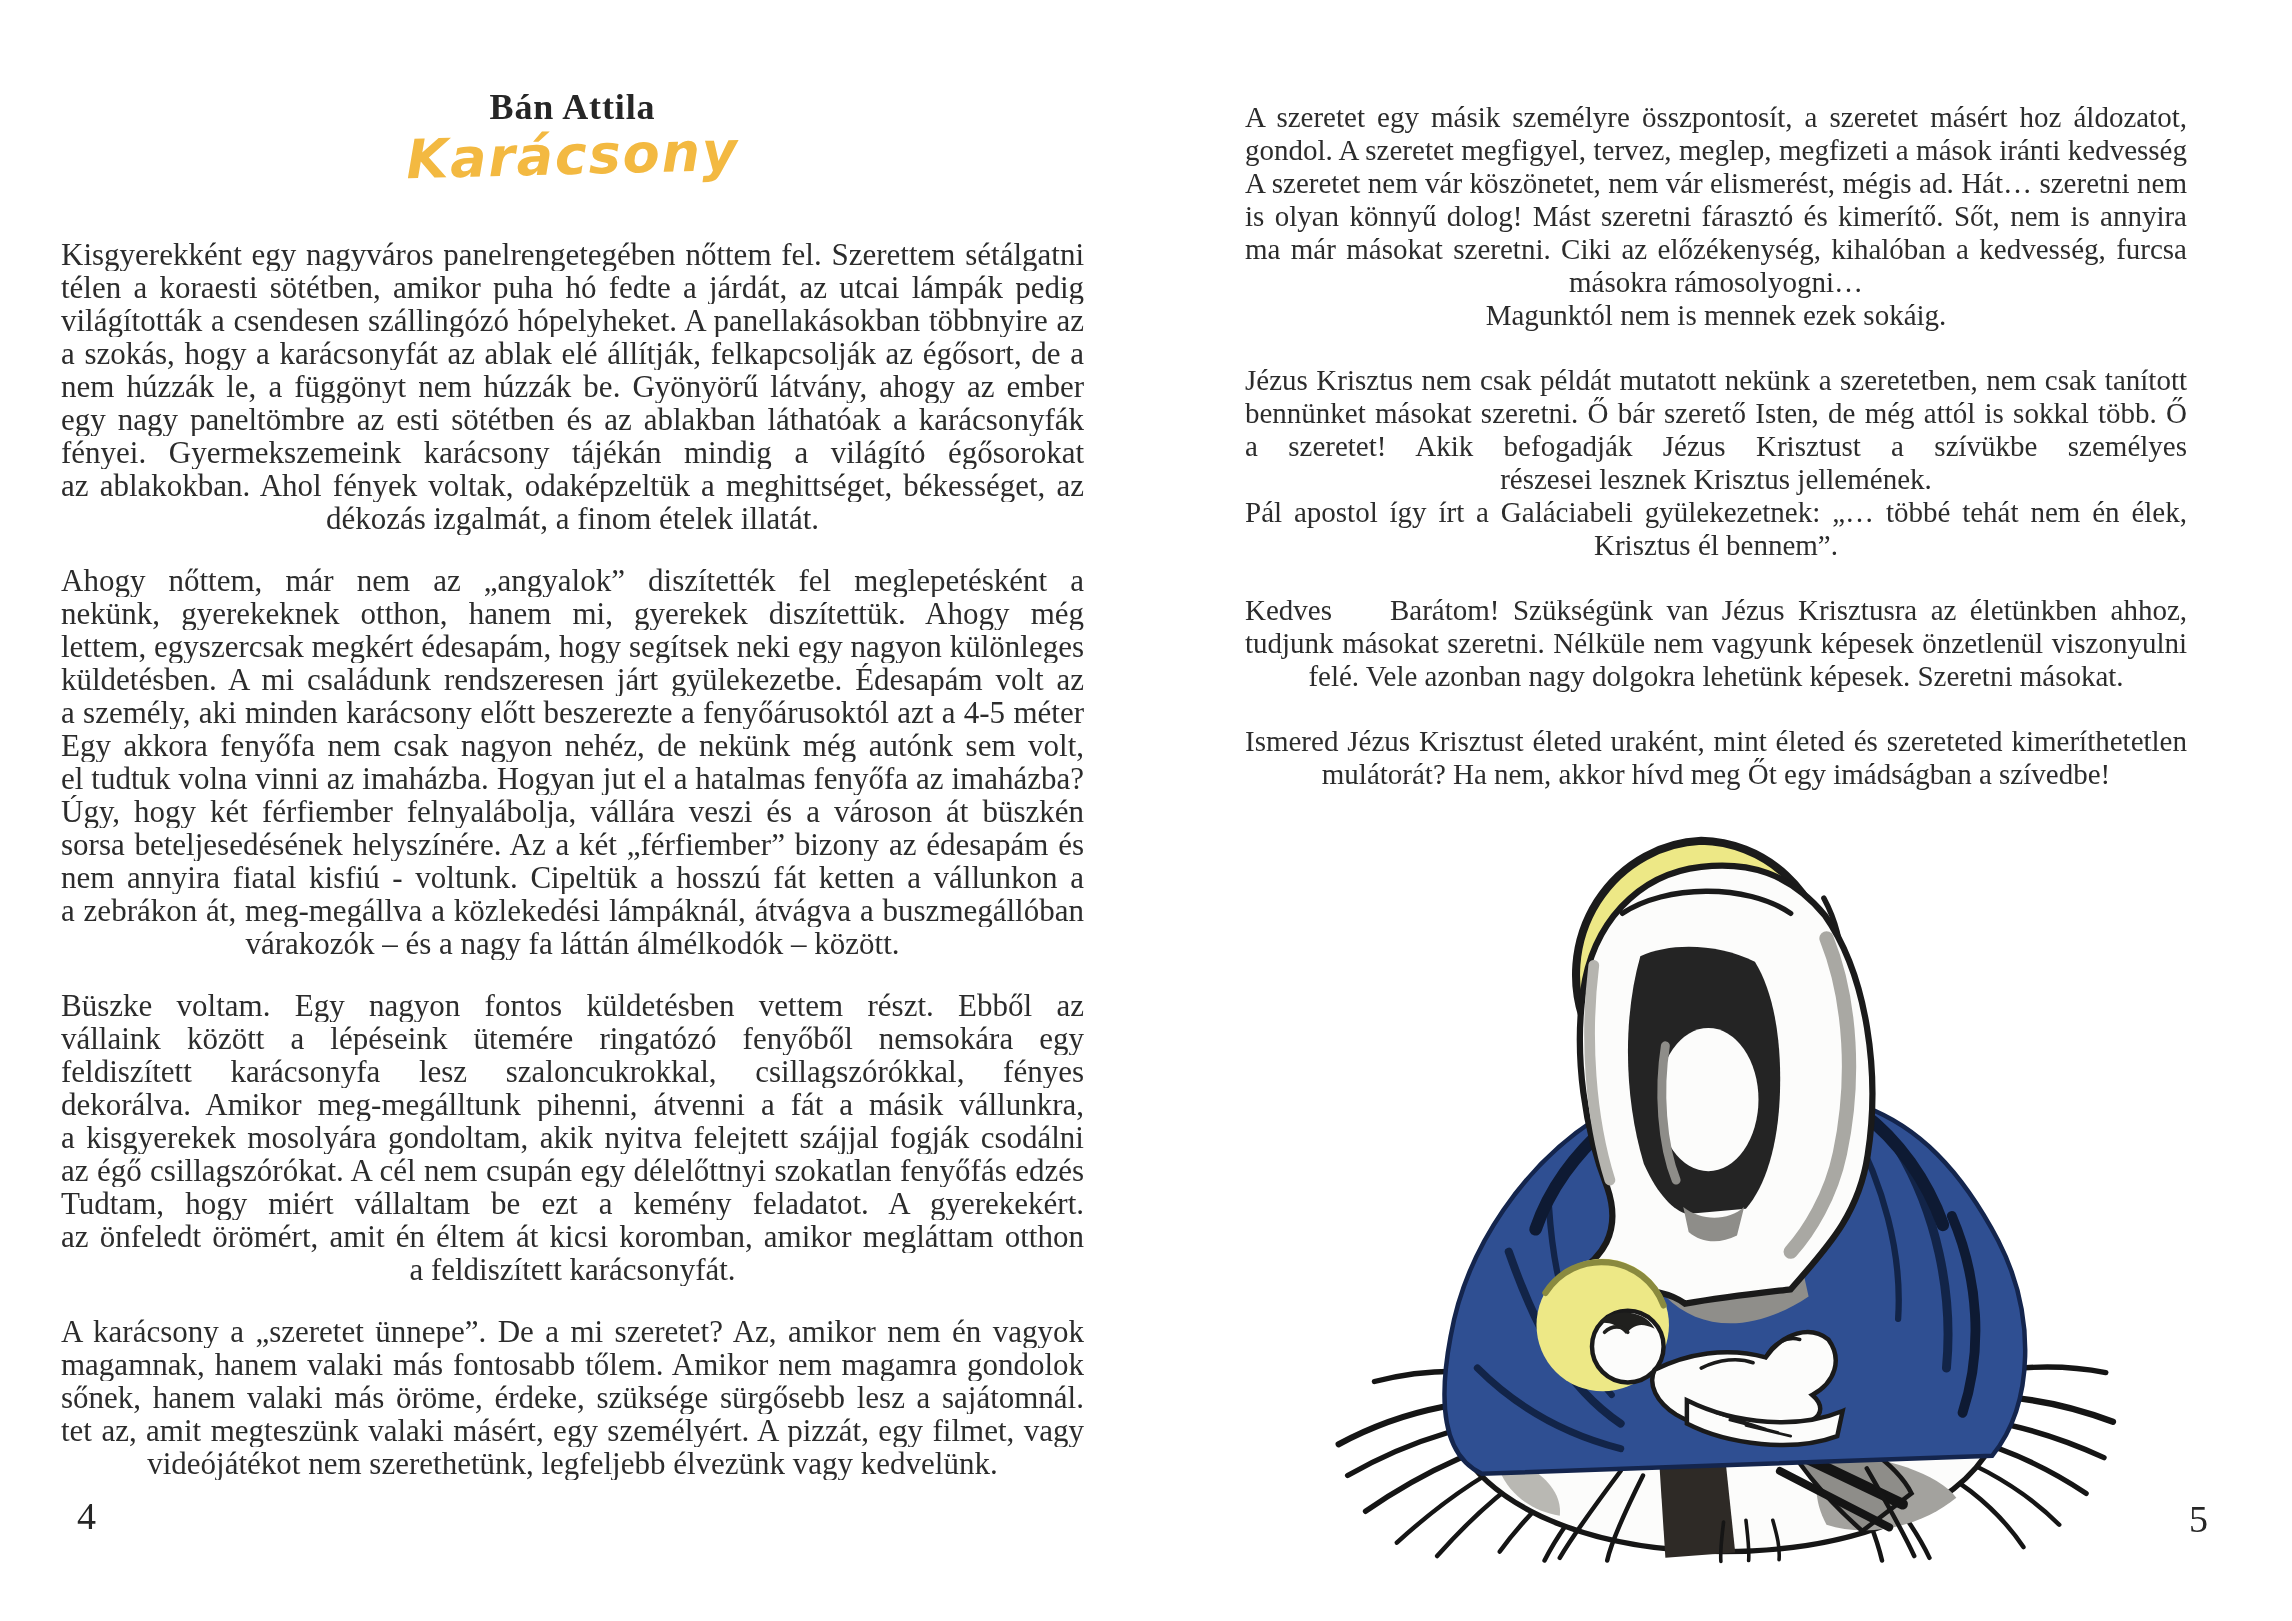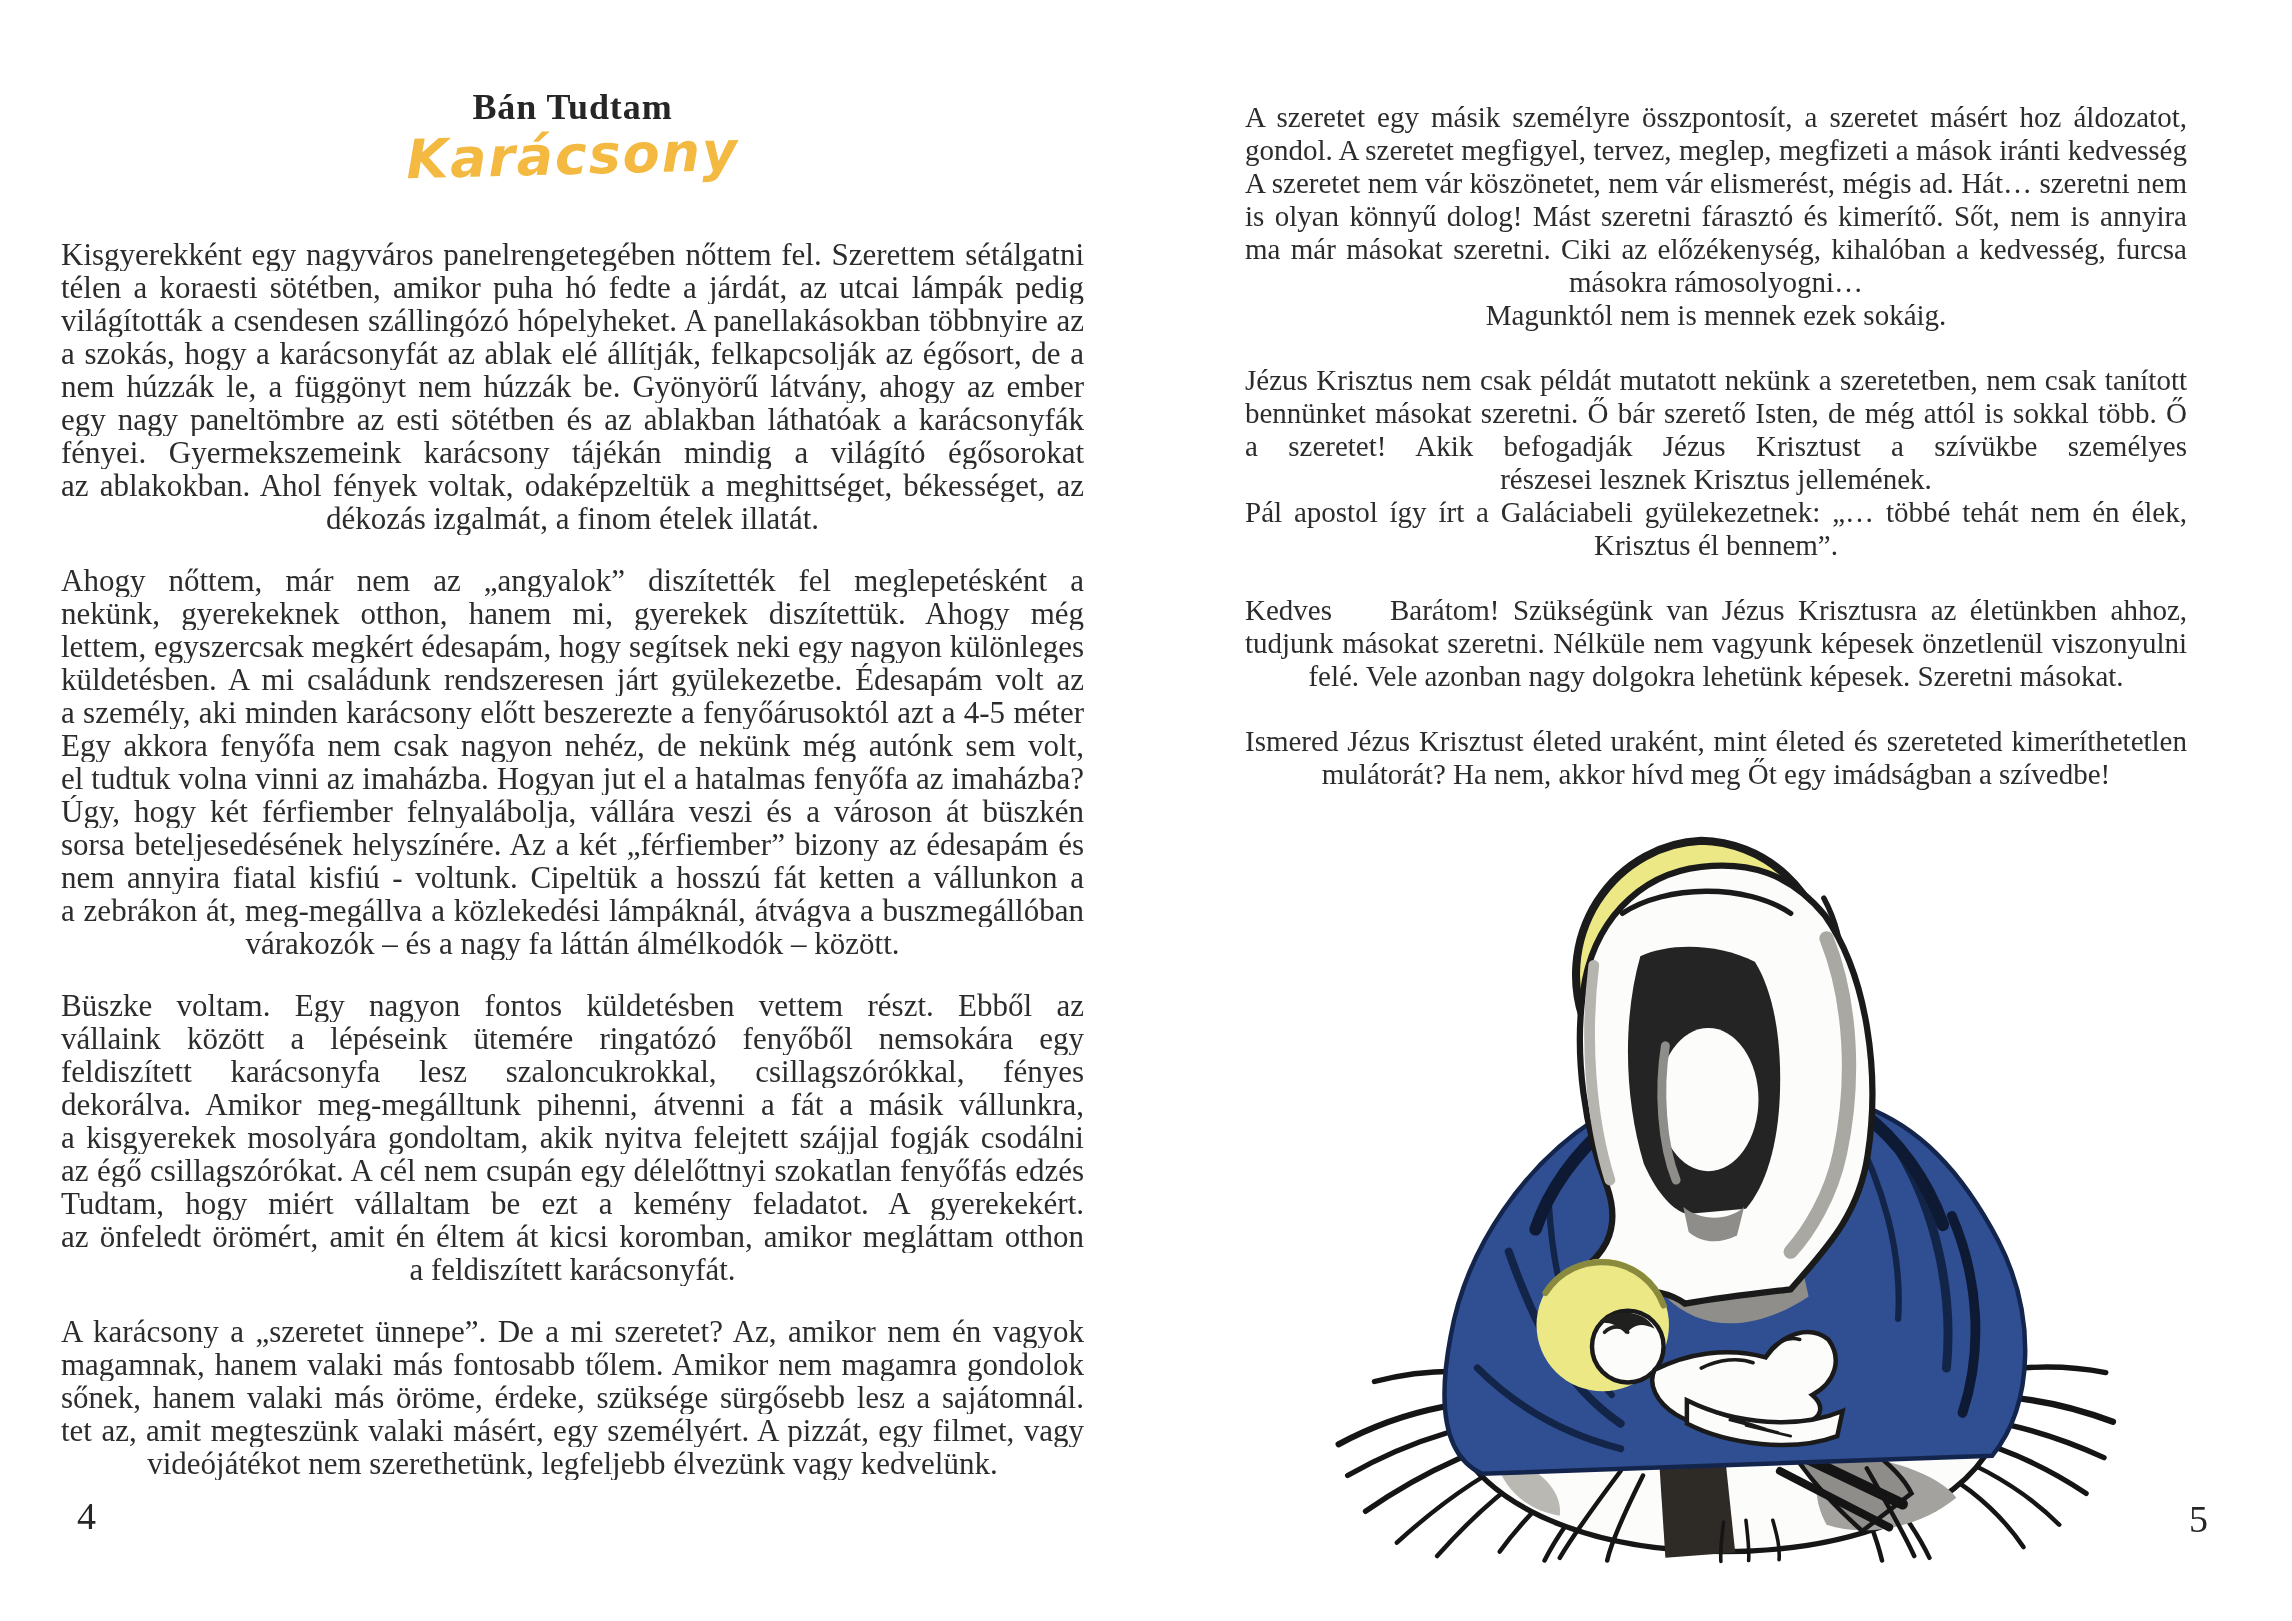--- a/index.html
+++ b/index.html
@@ -35,21 +35,21 @@
     position:absolute;left:1325px;top:831px;width:824px;height:734px;margin:0;
   }
   figure.illustration svg{display:block;width:100%;height:100%;}
 </style>
 </head>
 <body>
 
 <div class="page">
 
   <section>
-    <div class="author">Bán Tudtam</div>
+    <div class="author">Bán Attila</div>
     <div class="story-title">Karácsony</div>
     <div class="text-col text-col-left" id="left-body">
         <div class="para">
           <div class="line fill">Kisgyerekként egy nagyváros panelrengetegében nőttem fel. Szerettem sétálgatni</div>
           <div class="line fill">télen a koraesti sötétben, amikor puha hó fedte a járdát, az utcai lámpák pedig meg-</div>
           <div class="line fill">világították a csendesen szállingózó hópelyheket. A panellakásokban többnyire az</div>
           <div class="line fill">a szokás, hogy a karácsonyfát az ablak elé állítják, felkapcsolják az égősort, de a redőnyt</div>
           <div class="line fill">nem húzzák le, a függönyt nem húzzák be. Gyönyörű látvány, ahogy az ember rátekint</div>
           <div class="line fill">egy nagy paneltömbre az esti sötétben és az ablakban láthatóak a karácsonyfák színes</div>
           <div class="line fill">fényei. Gyermekszemeink karácsony tájékán mindig a világító égősorokat keresték</div>

